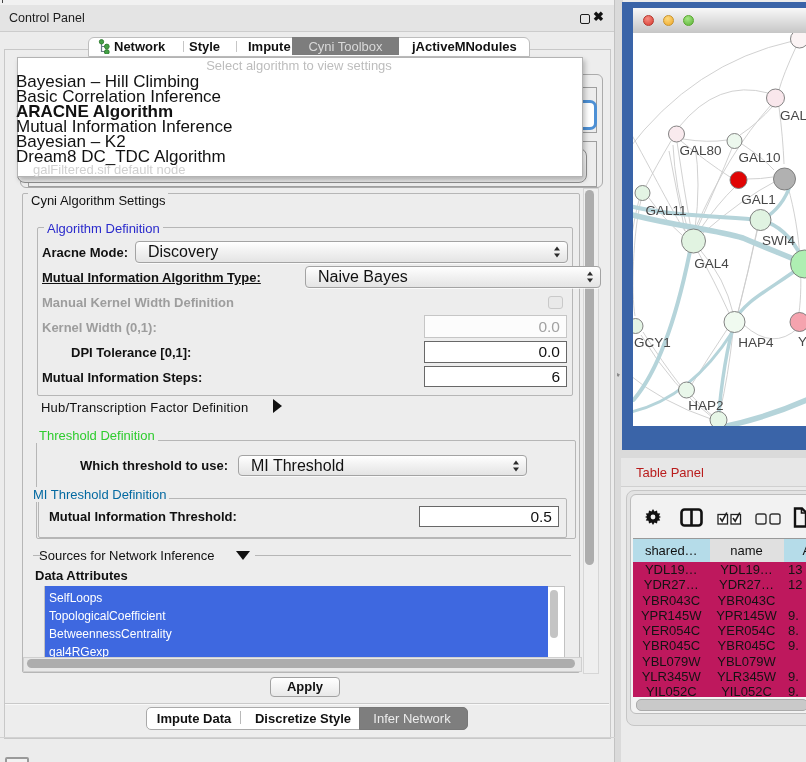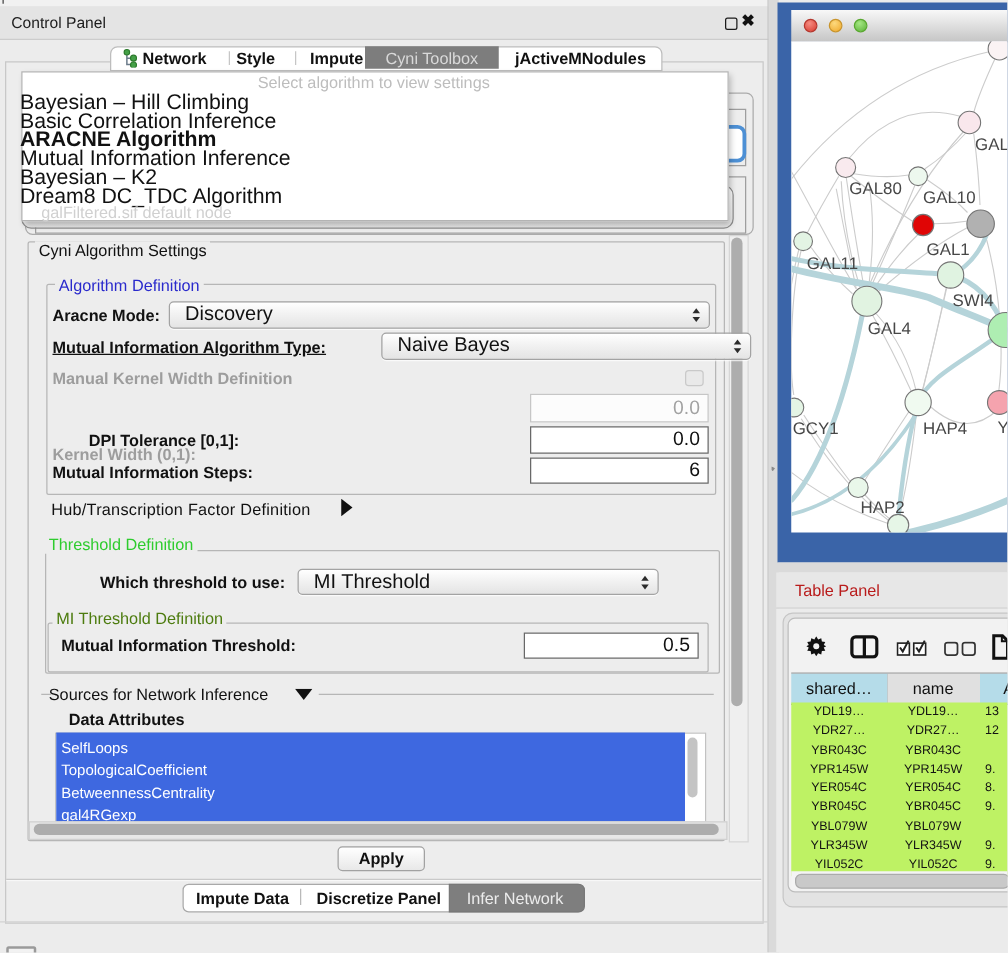--- a/index.html
+++ b/index.html
@@ -78,21 +78,21 @@
     <span class="ct">Naive Bayes</span>
 <svg class="arr" viewBox="0 0 8 12">
       <path d="M4 0.5 L7 4.5 L1 4.5 Z" fill="#2b2b2b"></path>
       <path d="M4 11.5 L7 7.5 L1 7.5 Z" fill="#2b2b2b"></path>
     </svg>
   </div>
 
 <div class="abs b13 gray" style="left:42px;top:295px;">Manual Kernel Width Definition</div>
 <div class="abs" style="left:548px;top:296px;width:13px;height:11px;border:1px solid #c9c9c9;border-radius:3px;background:#e9e9e9;"></div>
 
-<div class="abs b13 gray" style="left:42px;top:320px;margin-top:36px;">Kernel Width (0,1):</div>
+<div class="abs b13 gray" style="left:42px;top:320px;">Kernel Width (0,1):</div>
 <div class="field" style="left:424px;top:315px;width:141px;height:21px;border-color:#c6c6c6;background:#fcfcfc;">
     <span style="color:#a2a2a2;">0.0</span>
   </div>
 
 <div class="abs b13" style="left:42px;top:345px;margin-left:29px;">DPI Tolerance [0,1]:</div>
 <div class="field" style="left:424px;top:341px;width:141px;height:20px;">
     <span>0.0</span>
   </div>
 
 <div class="abs b13" style="left:42px;top:370px;">Mutual Information Steps:</div>
@@ -111,52 +111,52 @@
 <div class="abs b13" style="left:80px;top:458px;">Which threshold to use:</div>
 <div class="combo" style="left:238px;top:455px;width:287px;height:19px;">
     <span class="ct">MI Threshold</span>
 <svg class="arr" viewBox="0 0 8 12">
       <path d="M4 0.5 L7 4.5 L1 4.5 Z" fill="#2b2b2b"></path>
       <path d="M4 11.5 L7 7.5 L1 7.5 Z" fill="#2b2b2b"></path>
     </svg>
   </div>
 
 <div class="gbox" style="left:38px;top:498px;width:527px;height:38px;"></div>
-<div class="gtitle" style="left:42px;top:487px;color:#4d7c0f;">MI Threshold Definition</div>
+<div class="gtitle" style="left:30px;top:487px;color:#0369a1;">MI Threshold Definition</div>
 
 <div class="abs b13" style="left:49px;top:509px;">Mutual Information Threshold:</div>
 <div class="field" style="left:419px;top:506px;width:138px;height:19px;">
     <span>0.5</span>
   </div>
 
 <div class="abs" style="left:33px;top:555px;width:8px;height:1px;background:#b6b6b6;"></div>
 <div class="abs" style="left:255px;top:555px;width:316px;height:1px;background:#b6b6b6;"></div>
 <div class="abs r13" style="left:39px;top:548px;">Sources for Network Inference</div>
 <svg class="abs" style="left:236px;top:551px;" width="14" height="9" viewBox="0 0 14 9">
     <path d="M0 0 L14 0 L7 9 Z" fill="#111"></path>
   </svg>
-<div class="abs b13" style="left:35px;top:568px;margin-left:20px;">Data Attributes</div>
+<div class="abs b13" style="left:35px;top:568px;">Data Attributes</div>
 
 <div class="abs" style="left:44px;top:586px;width:519px;height:72px;background:#fff;border:1px solid #c2c2c2;"></div>
 <div class="abs" style="left:45px;top:586px;width:503px;height:72px;background:#3e68e0;"></div>
 <div class="abs" style="left:49px;top:589px;font-size:12px;color:#fff;line-height:18.1px;white-space:nowrap;">SelfLoops<br>TopologicalCoefficient<br>BetweennessCentrality<br>gal4RGexp</div>
 <div class="abs" style="left:550px;top:590px;width:8px;height:48px;background:#c4c4c4;border-radius:4px;"></div>
 
 <div class="abs" style="left:23px;top:657px;width:557px;height:13px;background:#e8e8e8;border:1px solid #d0d0d0;"></div>
 <div class="abs" style="left:27px;top:659px;width:548px;height:9px;background:#adadad;border-radius:5px;"></div>
 
 <div class="abs" style="left:270px;top:677px;width:68px;height:18px;border:1px solid #a2a2a2;border-radius:4px;background:linear-gradient(#fff,#e8e8e8);text-align:center;font-size:13px;font-weight:bold;color:#111;line-height:18px;">Apply</div>
 
 <div class="abs" style="left:5px;top:703px;width:604px;height:1px;background:#c9c9c9;"></div>
 <div class="abs" style="left:5px;top:704px;width:604px;height:1px;background:#f8f8f8;"></div>
 <div class="abs" style="left:146px;top:707px;width:319px;height:21px;background:#fff;border:1px solid #a9a9a9;border-radius:5px;"></div>
 <div class="abs" style="left:359px;top:707px;width:106.5px;height:21px;background:#7e7e7e;border:1px solid #787878;border-radius:0 5px 5px 0;"></div>
 <div class="abs" style="left:240px;top:711px;width:1px;height:13px;background:#b9b9b9;"></div>
 <div class="abs b13" style="left:146px;top:711px;width:96px;text-align:center;">Impute Data</div>
-<div class="abs b13" style="left:244px;top:711px;width:118px;text-align:center;">Discretize Panel</div>
+<div class="abs b13" style="left:244px;top:711px;width:118px;text-align:center;">Discretize Style</div>
 <div class="abs" style="left:359px;top:711px;width:106px;text-align:center;font-size:13px;color:#ececec;">Infer Network</div>
 <div class="abs" style="left:0px;top:737px;width:615px;height:1px;background:#d2d2d2;"></div>
 
 <div class="abs" style="left:5px;top:757px;width:20px;height:12px;border:2px solid #9a9a9a;border-radius:2px;background:#f2f2f2;"></div>
 
 <div class="abs" style="left:615px;top:0;width:8px;height:762px;background:#dadada;"></div>
 
 <div class="abs" style="left:617px;top:373px;width:3px;height:4px;background:#8a8a8a;clip-path:polygon(0 0,100% 40%,40% 100%,0 70%);"></div>
 
 <div class="abs" style="left:622px;top:2px;width:184px;height:448px;background:#3a64a8;"></div>
@@ -276,20 +276,20 @@
 </svg>
 
 <div class="abs" style="left:633px;top:538px;width:173px;height:24px;border-top:1px solid #999;border-bottom:1px solid #777;">
  <div class="abs" style="left:0;top:0;width:76.5px;height:24px;background:#b5dce9;border-right:1px solid #8f8f8f;text-align:center;font-size:13px;color:#111;line-height:24px;">shared…</div>
  <div class="abs" style="left:76.5px;top:0;width:74px;height:24px;background:#e0e0e0;border-right:1px solid #8f8f8f;text-align:center;font-size:13px;color:#111;line-height:24px;">name</div>
  <div class="abs" style="left:150.5px;top:0;width:23px;height:24px;background:#b5dce9;overflow:hidden;font-size:13px;color:#111;line-height:24px;">
       <span style="position:absolute;left:19px;top:0;">A</span>
     </div>
 </div>
 
-<div class="abs" style="left:633px;top:562px;width:173px;height:135px;background:#bef264;font-size:10px;color:#131313;padding-top:3.5px;">
+<div class="abs" style="left:633px;top:562px;width:173px;height:135px;background:#be185d;font-size:13px;color:#131313;padding-top:3.5px;">
  <div class="abs" style="left:0;top:0;width:76.5px;text-align:center;line-height:15.3px;">YDL19…<br>YDR27…<br>YBR043C<br>YPR145W<br>YER054C<br>YBR045C<br>YBL079W<br>YLR345W<br>YIL052C</div>
  <div class="abs" style="left:76.5px;top:0;width:74px;text-align:center;line-height:15.3px;">YDL19…<br>YDR27…<br>YBR043C<br>YPR145W<br>YER054C<br>YBR045C<br>YBL079W<br>YLR345W<br>YIL052C</div>
  <div class="abs" style="left:155px;top:0;width:20px;line-height:15.3px;">13<br>12<br> <br>9.<br>8.<br>9.<br> <br>9.<br>9.</div>
 </div>
 
 <div class="abs" style="left:633px;top:697px;width:173px;height:14px;background:#f4f4f4;"></div>
 <div class="abs" style="left:636px;top:699px;width:170px;height:10px;background:#c9c9c9;border:1px solid #ababab;border-radius:5px;"></div>
 
 </body></html>

